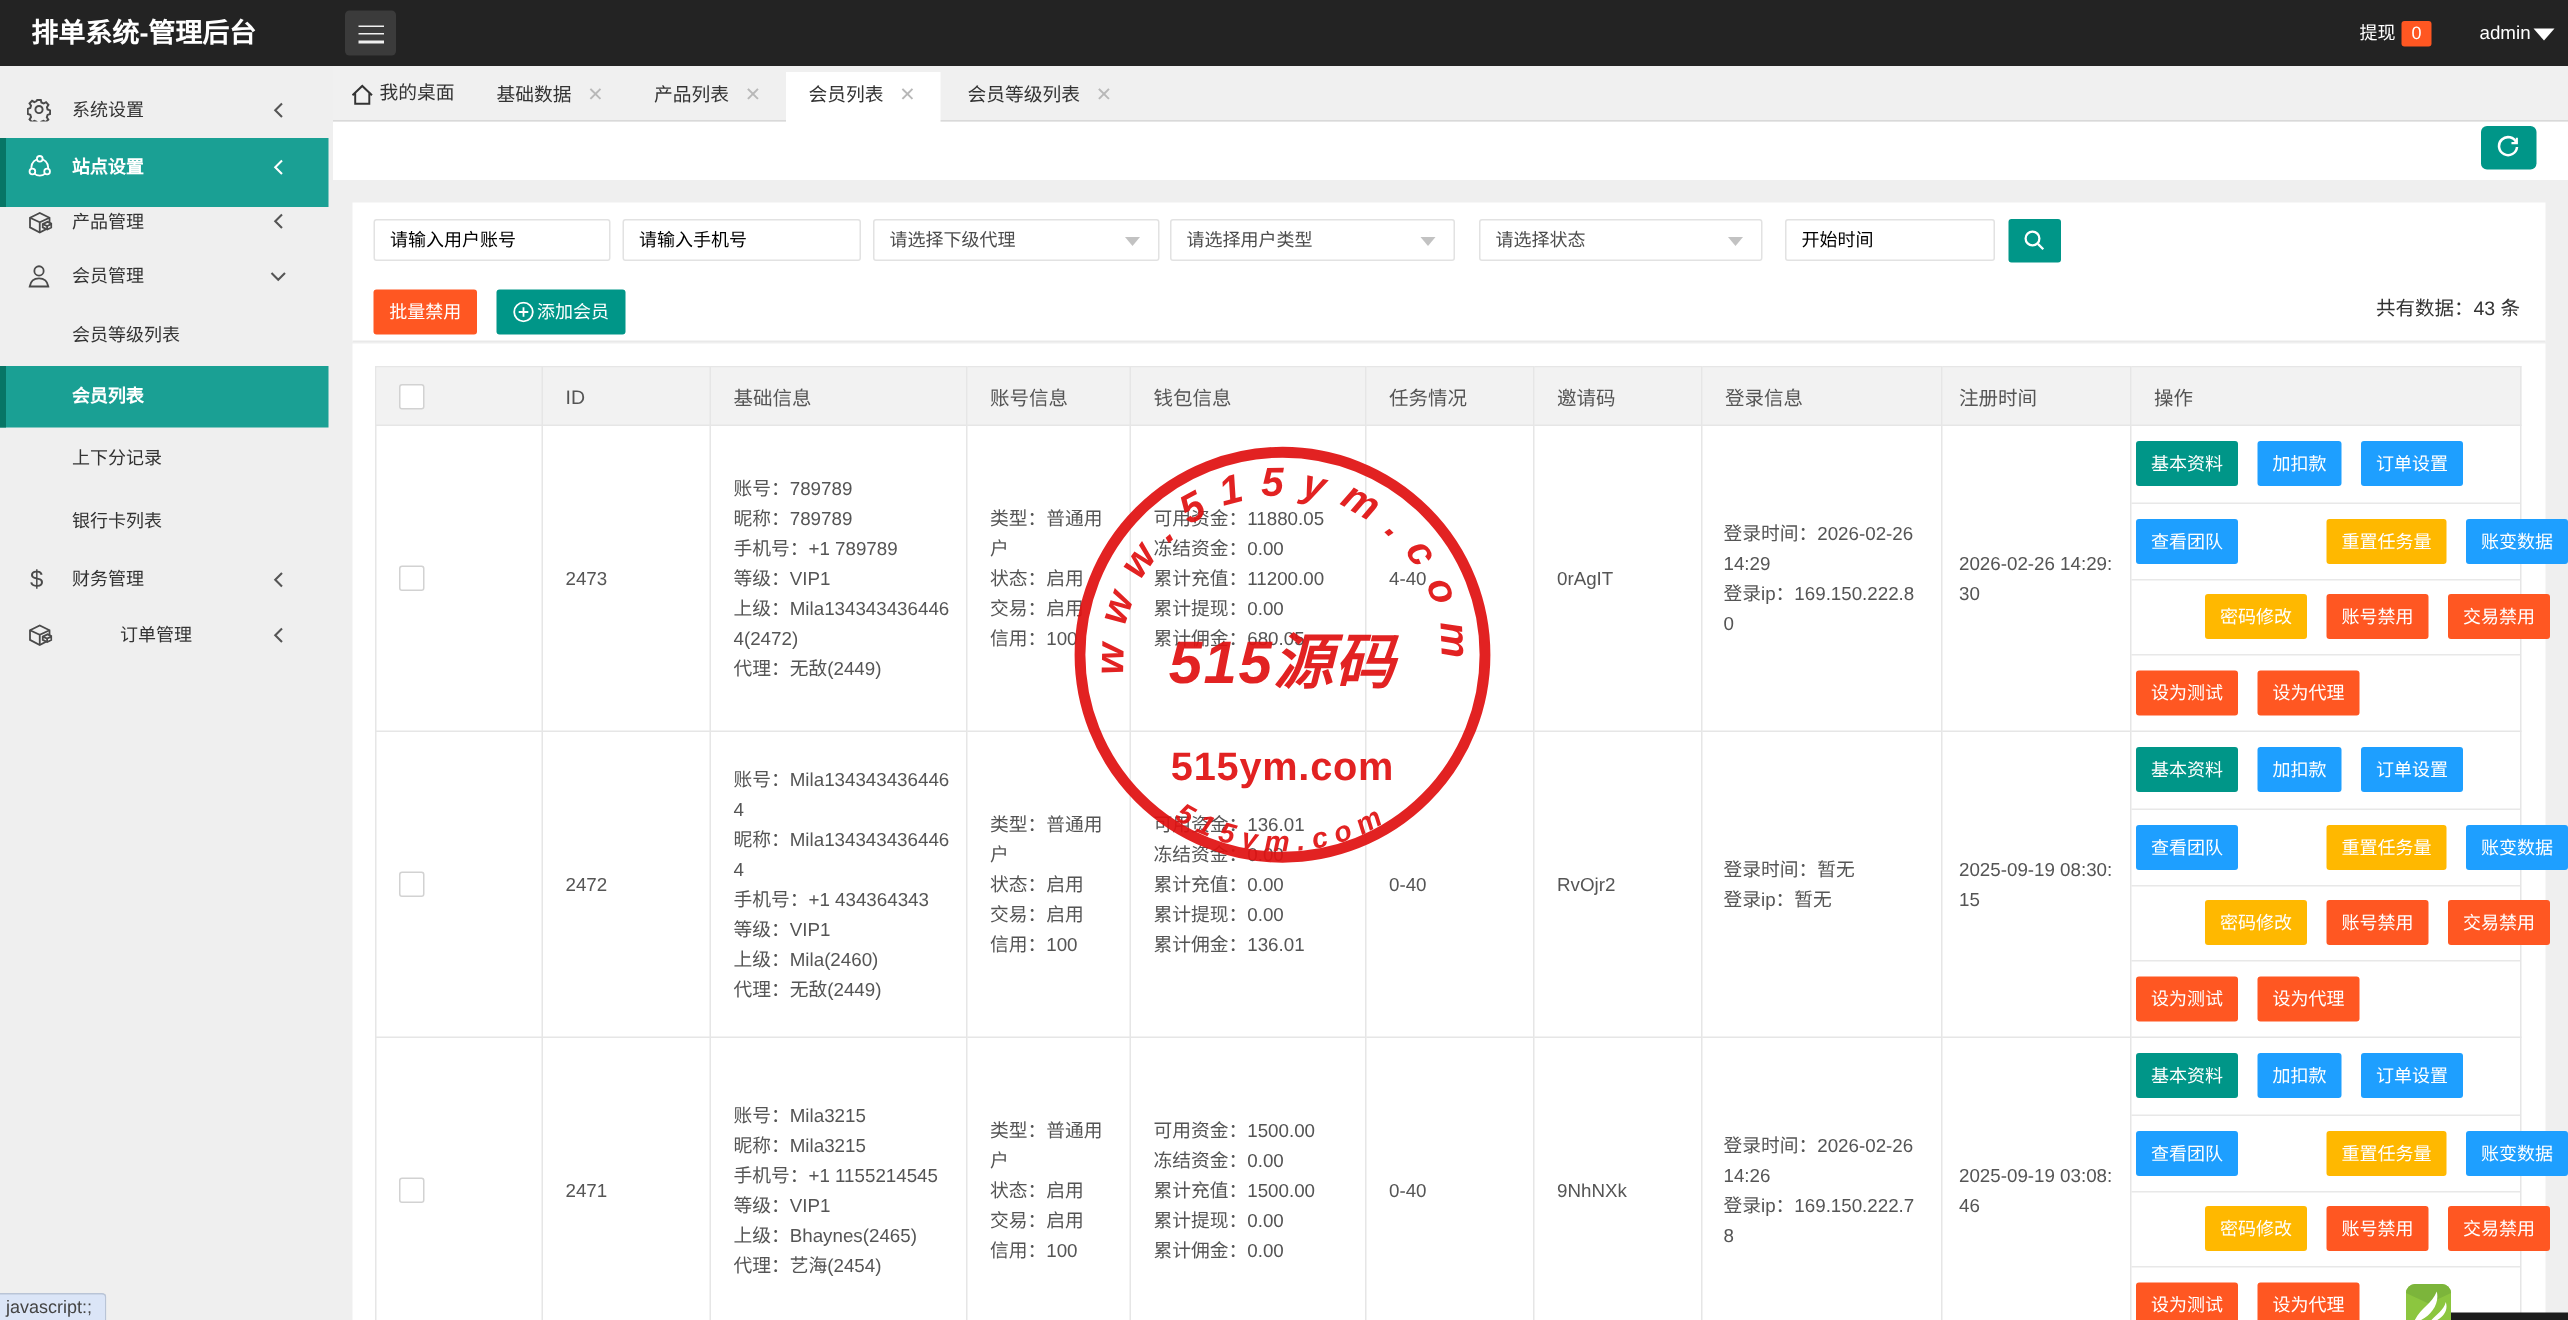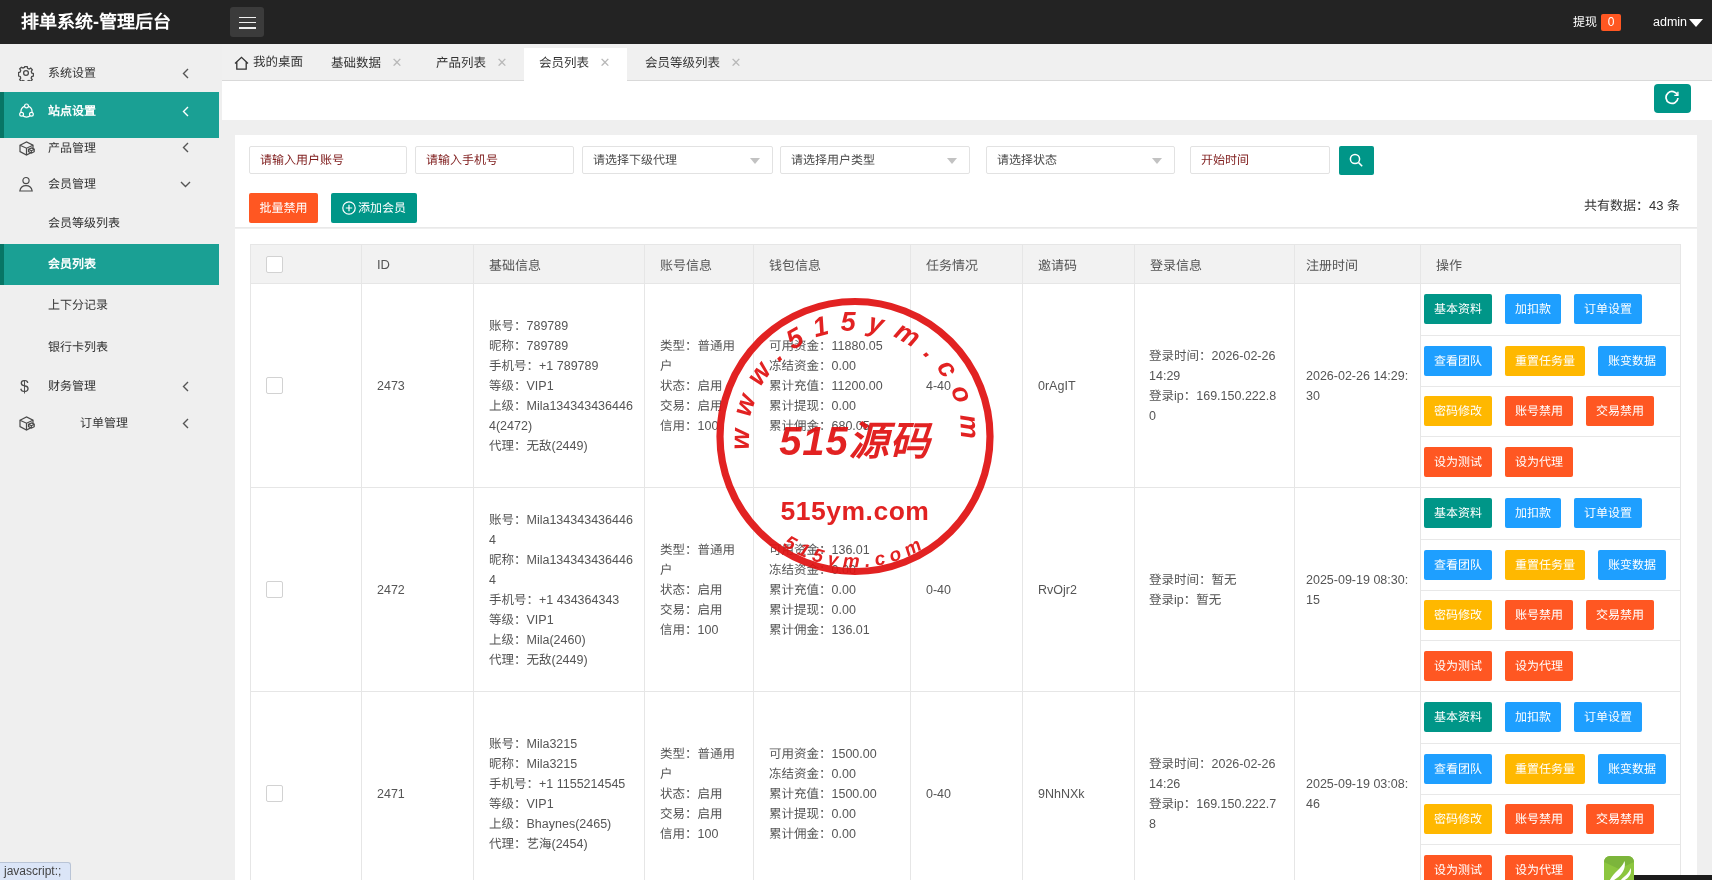--- a/index.html
+++ b/index.html
@@ -26,21 +26,21 @@
 #tabbar{position:absolute;left:222px;top:44px;width:1490px;height:37px;background:#f0f0f0;border-bottom:1px solid #d9d9d9;z-index:5;}
 .tab{position:absolute;top:0;height:37px;line-height:37px;font-size:12.5px;color:#333;}
 .tab .x{color:#b8b8b8;font-size:13px;}
 #tabact{position:absolute;left:302px;top:4px;width:103px;height:34px;background:#fff;}
 
 #strip{position:absolute;left:222px;top:81px;width:1490px;height:38.5px;background:#fff;}
 #refbtn{position:absolute;left:1432px;top:3px;width:37px;height:29px;background:#009688;border-radius:4px;}
 
 #card1{position:absolute;left:235px;top:135px;width:1462px;height:93px;background:#fff;border-bottom:1px solid #e9e9e9;z-index:1;}
 #card2{position:absolute;left:235px;top:229px;width:1462px;height:651px;background:#fff;z-index:1;}
-.inp{position:absolute;top:11px;height:28px;border:1px solid #e2e2e2;border-radius:2px;background:#fff;font-size:12px;color:#7f1d1d;line-height:26px;padding-left:10px;}
+.inp{position:absolute;top:11px;height:28px;border:1px solid #e2e2e2;border-radius:2px;background:#fff;font-size:12px;color:#000000;line-height:26px;padding-left:10px;}
 .sel{color:#4d4d4d;}
 .sel .tri{position:absolute;right:12px;top:11px;width:0;height:0;border-left:5px solid transparent;border-right:5px solid transparent;border-top:6px solid #c2c2c2;}
 .btn{position:absolute;border-radius:2px;color:#fff;font-size:12px;text-align:center;}
 
 #tbl{position:absolute;left:15px;top:15px;border-collapse:collapse;table-layout:fixed;width:1430px;}
 #tbl th{background:#f2f2f2;height:39px;font-weight:normal;font-size:13px;color:#555;text-align:left;padding:0 0 0 15px;}
 #tbl th,#tbl td{border:1px solid #e6e6e6;}
 #tbl td{font-size:12.5px;color:#555;vertical-align:middle;padding:0 10px 0 15px;}
 #tbl td div.ln{line-height:20px;}
 #tbl td.wb{word-break:break-all;}
@@ -48,21 +48,21 @@
 #tbl td.base{padding-right:8px;}
 #tbl td.reg{padding-right:7px;padding-left:11px;}
 #tbl th.reg{padding-left:11px;}
 .ckb{width:17px;height:17px;border:1px solid #d2d2d2;border-radius:2px;background:#fff;}
 td.act{padding:0 !important;}
 .arow{height:50.75px;display:flex;align-items:center;padding-left:3px;}
 .arow+.arow{border-top:1px solid #e8e8e8;}
 .ab{height:30px;line-height:30px;padding:0 10px;border-radius:2px;color:#fff;font-size:12px;margin-right:13px;white-space:nowrap;}
 .c-teal{background:#009688;}
 .c-blue{background:#1e9fff;}
-.c-yel{background:#ffb800;}
+.c-yel{background:#ffb800;margin-left:46px;}
 .c-red{background:#ff5722;}
 
 #stamp{position:absolute;left:695px;top:276px;z-index:50;opacity:0.93;}
 #status{position:absolute;left:0;top:862px;width:71px;height:18px;background:#dbe5f7;border:1px solid #b9c4d6;border-left:none;border-bottom:none;border-top-right-radius:3px;font-size:12px;color:#444;line-height:17px;padding-left:4px;z-index:60;}
 #tpicon{position:absolute;left:1604px;top:856px;z-index:60;}
 #tptip{position:absolute;left:1634px;top:855px;width:78px;height:25px;background:#1c1c1c;color:#bef264;font-size:14px;line-height:25px;text-align:center;z-index:60;margin-top:20px;}
 </style>
 </head>
 <body>
 

